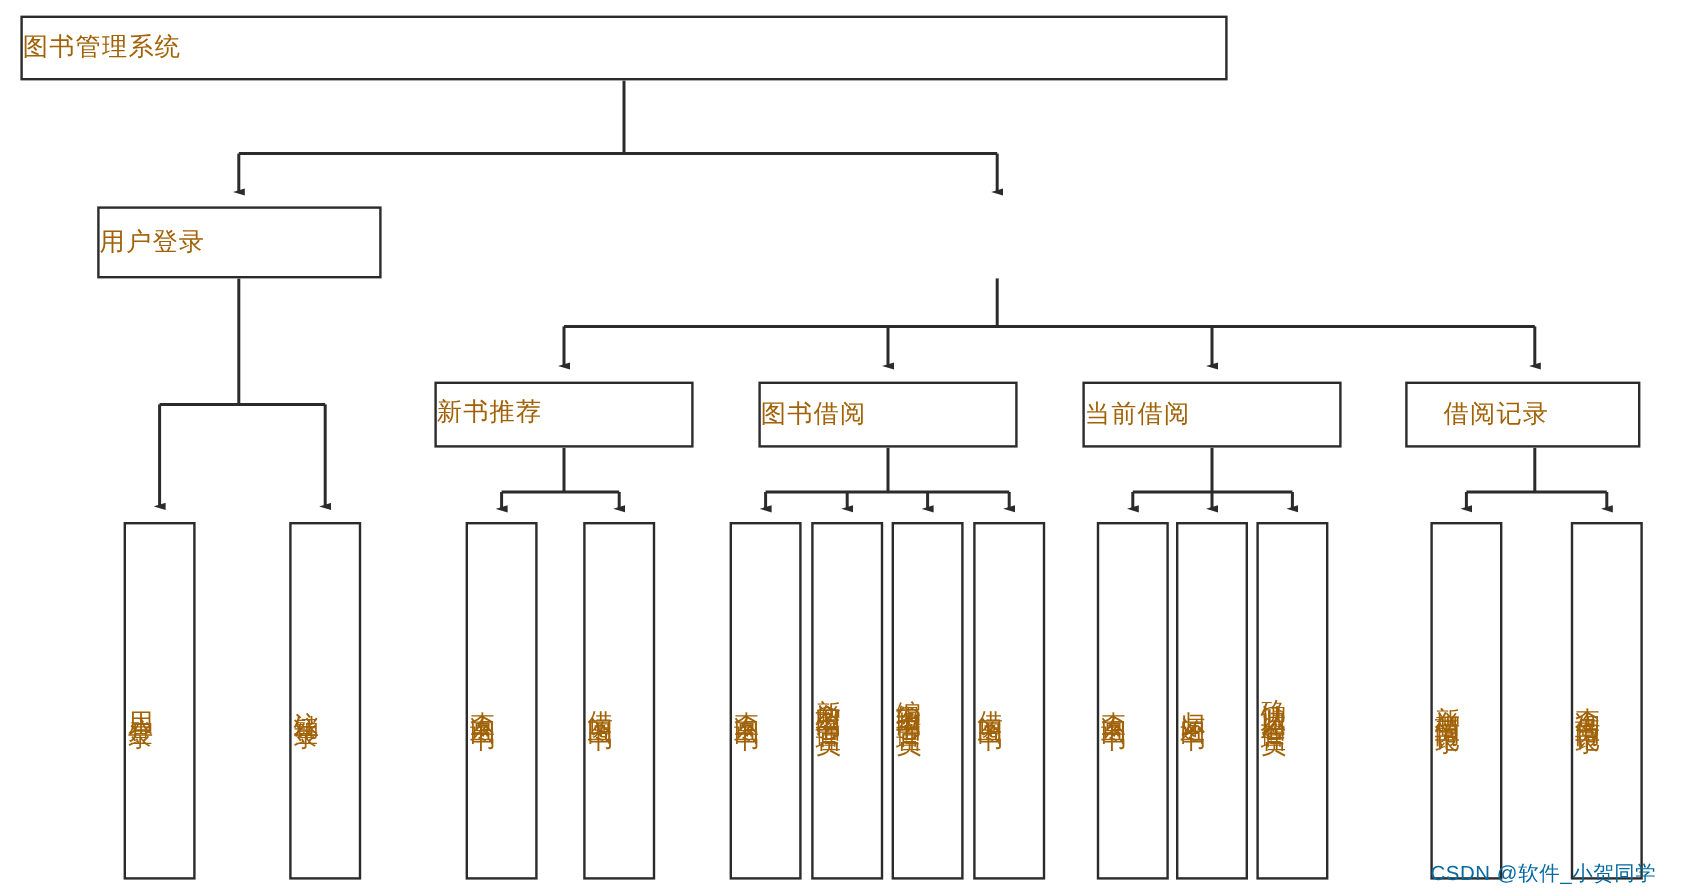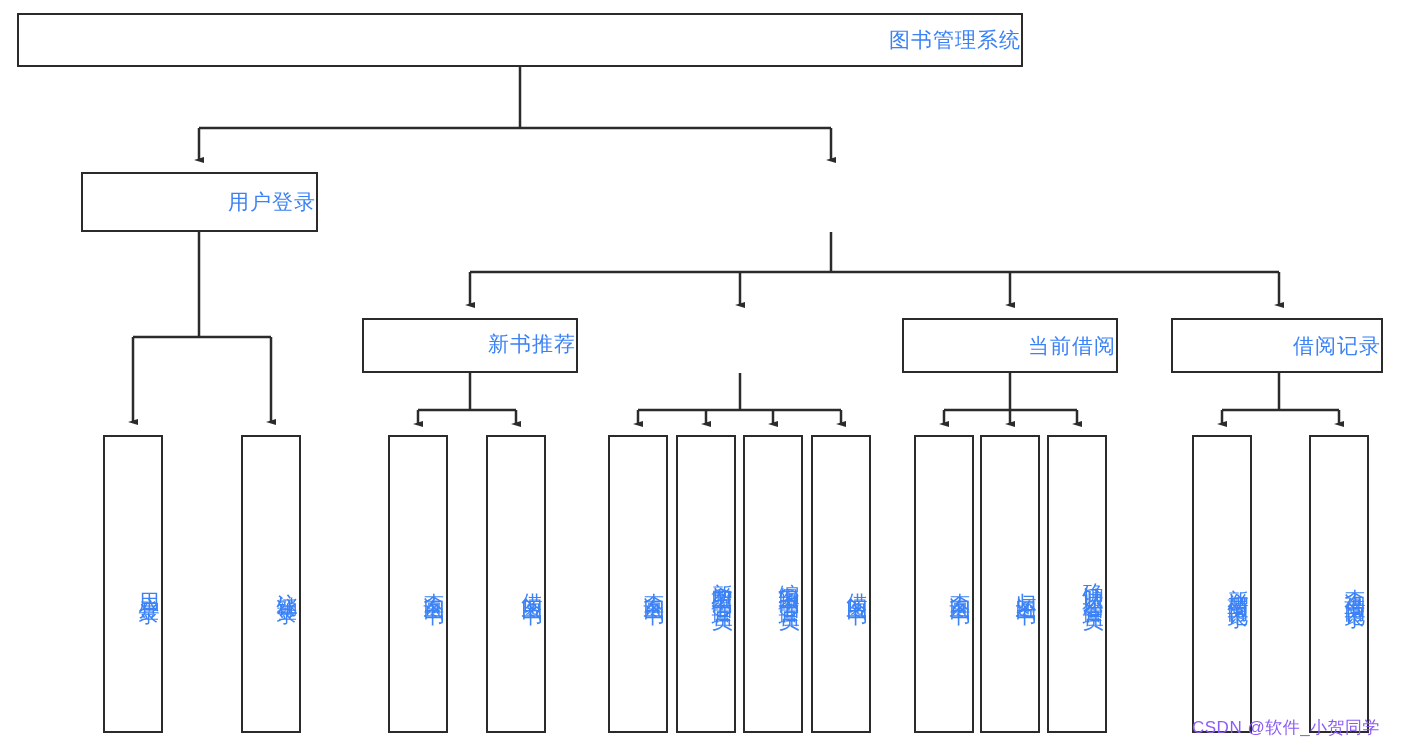--- a/index.html
+++ b/index.html
@@ -26,22 +26,22 @@
     height: 747px;
     pointer-events: none;
   }
   .node {
     position: absolute;
     box-sizing: border-box;
     background: #ffffff;
     border: 2px solid #2b2b2b;
     display: flex;
     align-items: center;
-    justify-content: flex-end;
-    color: #3b82f6;
+    justify-content: flex-start;
+    color: #a16207;
     z-index: 2;
   }
   .node.horiz {
     font-size: 21px;
     letter-spacing: 1px;
     line-height: 1.2;
   }
   .node.root {
     font-size: 21px;
   }
@@ -51,21 +51,21 @@
   .vert .vtext {
     writing-mode: vertical-rl;
     text-orientation: upright;
     letter-spacing: 4px;
     line-height: 1.1;
     white-space: nowrap;
     display: block;
   }
   .watermark {
     position: absolute;
-    color: #8b5cf6;
+    color: #0369a1;
     font-size: 17px;
     letter-spacing: 0.5px;
     z-index: 5;
     white-space: nowrap;
   }
 </style>
 </head>
 <body>
 
 <div id="canvas">
@@ -124,24 +124,27 @@
     <span>图书管理系统</span>
   </div>
 
   <div class="node horiz" style="left:81px; top:172px; width:237px; height:60px;">
     <span>用户登录</span>
   </div>
 
   <div class="node horiz" style="left:362px; top:318px; width:216px; height:55px;font-family:Liberation Mono, monospace;">
     <span>新书推荐</span>
   </div>
+  <div class="node horiz" style="left:632px; top:318px; width:216px; height:55px;">
+    <span>图书借阅</span>
+  </div>
   <div class="node horiz" style="left:902px; top:318px; width:216px; height:55px;">
     <span>当前借阅</span>
   </div>
-  <div class="node horiz" style="left:1171px; top:318px; width:212px; height:55px;">
+  <div class="node horiz" style="left:1171px; top:318px; width:196px; height:55px;padding-left:30px;">
     <span>借阅记录</span>
   </div>
 
   <div class="node vert" style="left:103px; top:435px; width:60px; height:298px;">
     <span class="vtext">用户登录</span>
   </div>
   <div class="node vert" style="left:241px; top:435px; width:60px; height:298px;">
     <span class="vtext">注销登录</span>
   </div>
 

